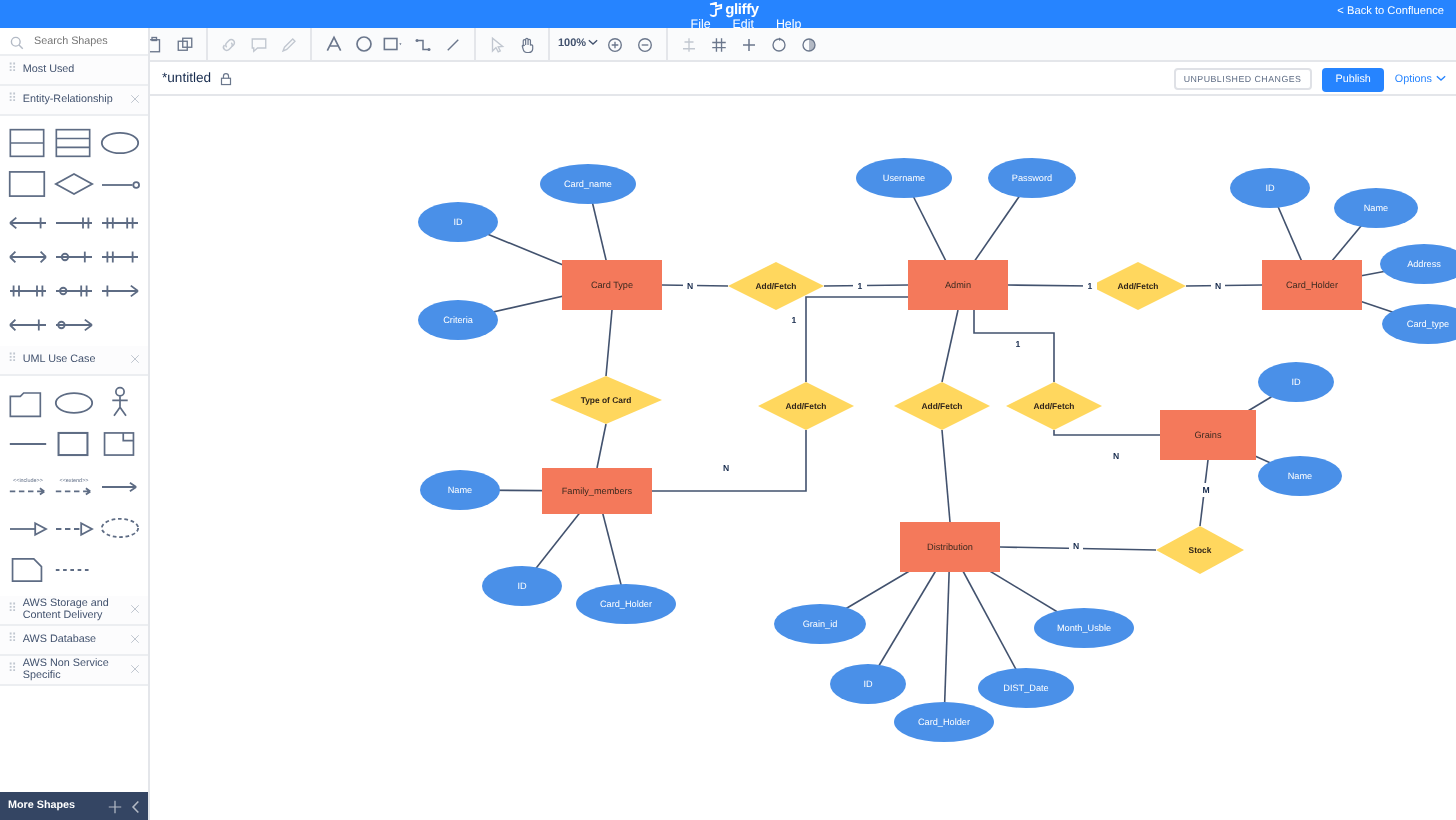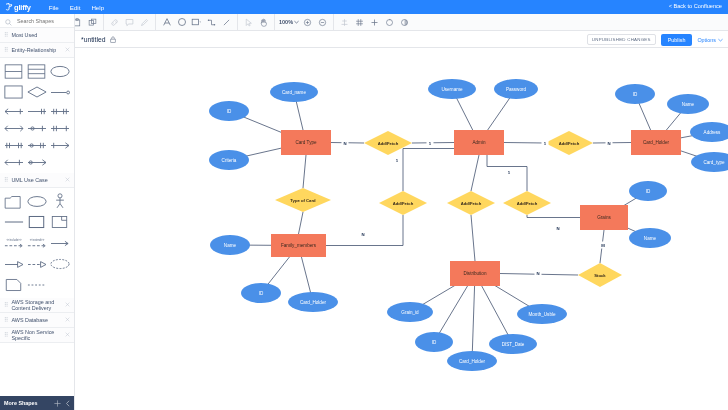--- a/index.html
+++ b/index.html
@@ -9,21 +9,21 @@
     overflow: hidden;
     font-family: "Liberation Sans", sans-serif;
     background: #ffffff;
   }
   #app { position: relative; width: 728px; height: 410px; }
 
   
   .menubar {
     position: absolute; top: 0; left: 0; width: 728px; height: 14px;
     background: #2684ff;
-    display: flex; align-items: center;
+    display: flex; align-items: center; flex-direction: column;
   }
   .brand {
     display: flex; align-items: center; gap: 1px;
     margin-left: 5px; color: #ffffff;
     font-size: 7.5px; font-weight: bold; letter-spacing: -0.2px;
   }
   .brand .logo-mark {
     display: inline-block; width: 8px; height: 8px;
     position: relative;
   }

